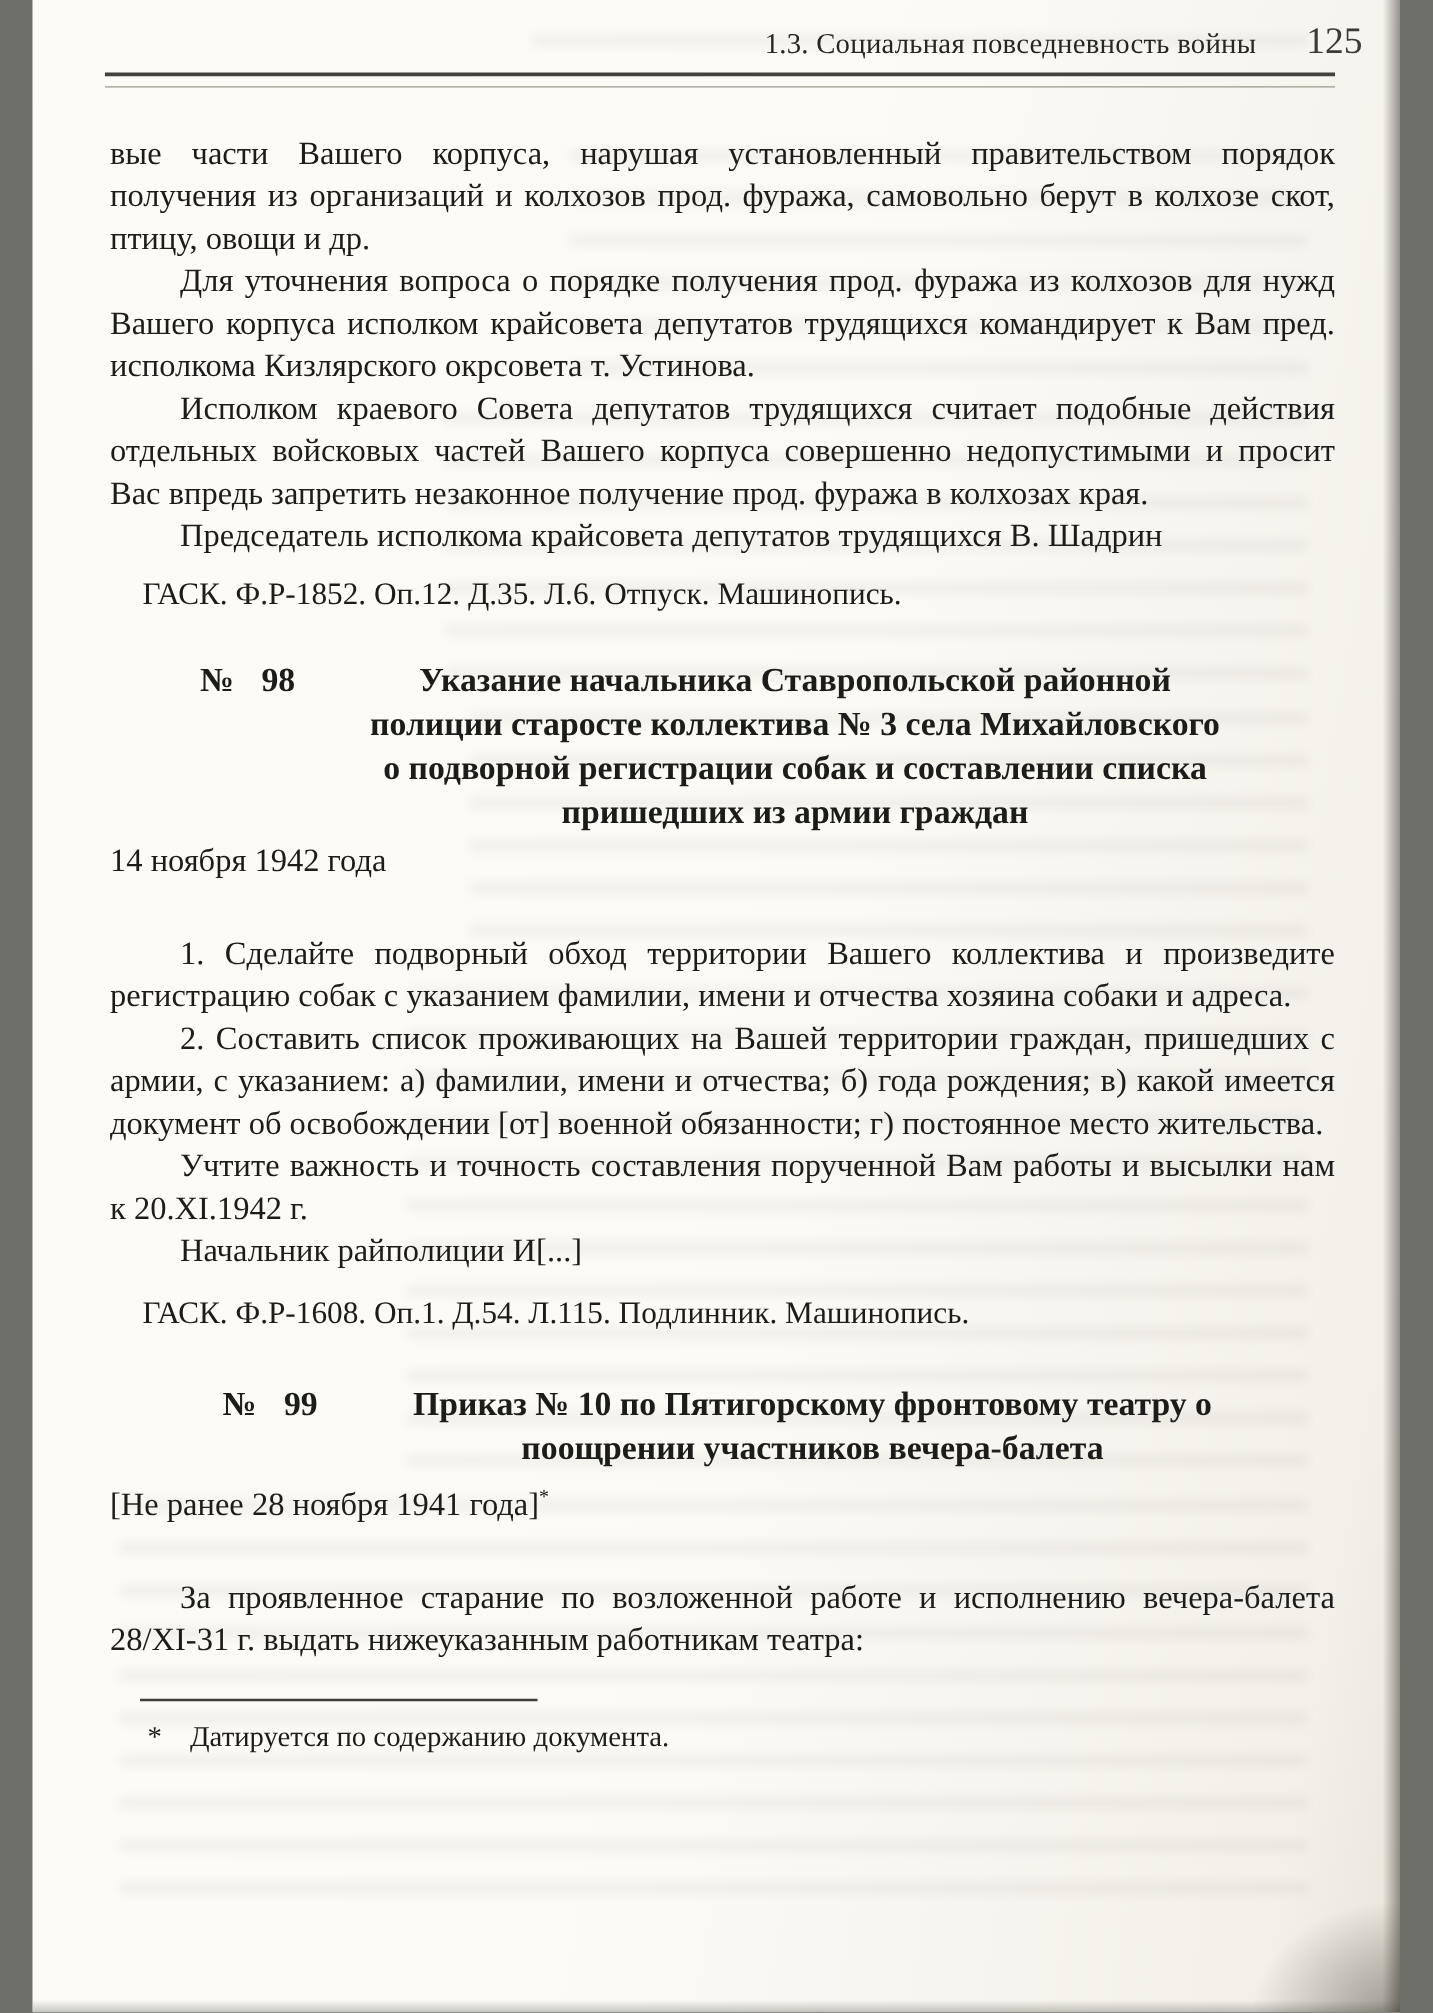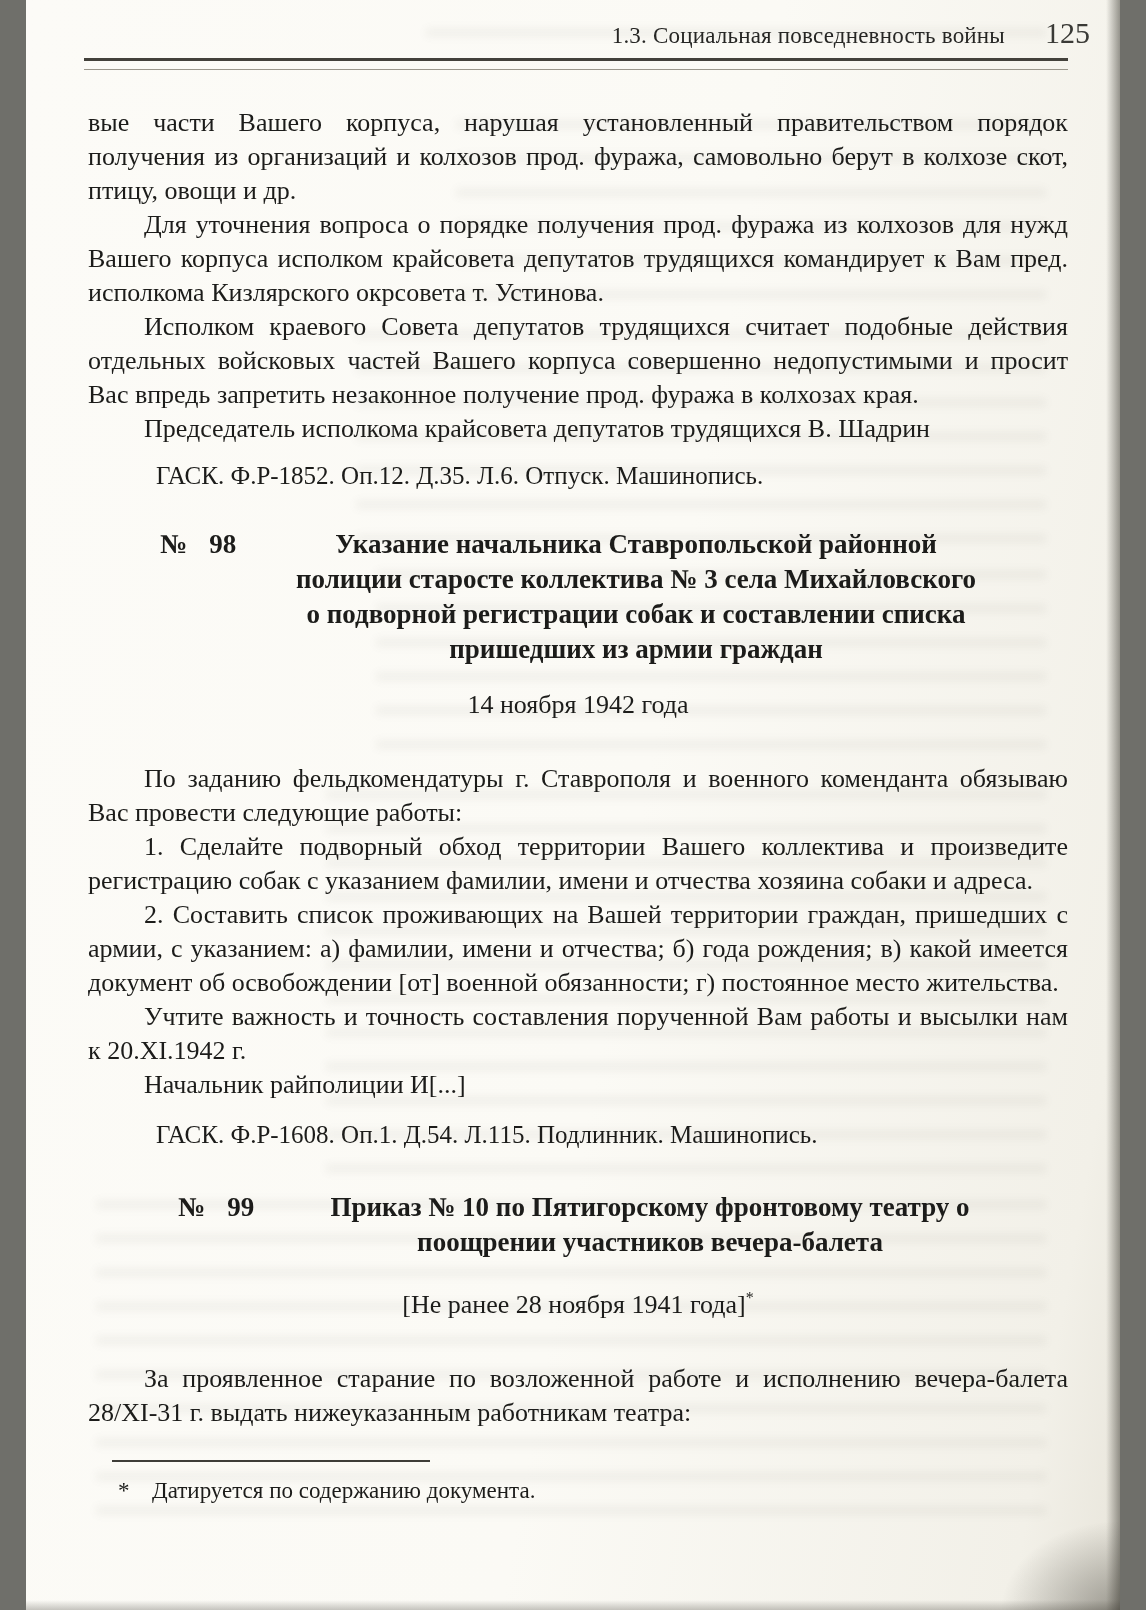--- a/index.html
+++ b/index.html
@@ -68,21 +68,21 @@
   main {
     position: absolute; top: 106px; left: 62px; width: 980px;
     font-size: 26px; line-height: 34px;
     text-align: justify;
     hyphens: auto;
   }
   main p { margin: 0; text-indent: 56px; }
   main p.noindent { text-indent: 0; }
   .citation {
     margin-top: 13px;
-    margin-left: 68px;
+    margin-left: 26px;
     text-indent: 0 !important;
     text-align: left;
     font-size: 25px;
   }
 
   
   .doc { margin-top: 34px; }
   .doc.second { margin-top: 38px; }
   .doc-head { display: flex; }
   .doc-num {
@@ -98,22 +98,22 @@
   .doc-title {
     flex: 1;
     max-width: 680px;
     font-weight: 700;
     font-size: 27px;
     line-height: 35px;
     text-align: center;
     text-indent: 0;
   }
   .doc-date {
-    margin-top: 21px;
-    text-align: center;
+    margin-top: 5px;
+    text-align: left;
     font-size: 26px;
   }
   .doc-date sup { font-size: 16px; vertical-align: super; }
   .doc-body { margin-top: 40px; }
   .doc .citation { margin-top: 16px; }
 
   
   .footnote-block { margin-top: 30px; }
   .footnote-rule {
     width: 318px;
@@ -162,21 +162,20 @@
     <section class="doc">
       <div class="doc-head">
         <div class="doc-num">
           <span>№</span>
           <span>98</span>
         </div>
         <div class="doc-title">Указание начальника Ставропольской районной полиции старосте коллектива № 3 села Михайловского о подворной регистрации собак и составлении списка пришедших из армии граждан</div>
       </div>
       <div class="doc-date">14 ноября 1942 года</div>
       <div class="doc-body">
-        <p>По заданию фельдкомендатуры г. Ставрополя и военного коменданта обязываю Вас провести следующие работы:</p>
         <p>1. Сделайте подворный обход территории Вашего коллектива и произведите регистрацию собак с указанием фамилии, имени и отчества хозяина собаки и адреса.</p>
         <p>2. Составить список проживающих на Вашей территории граждан, пришедших с армии, с указанием: а) фамилии, имени и отчества; б) года рождения; в) какой имеется документ об освобождении [от] военной обязанности; г) постоянное место жительства.</p>
         <p>Учтите важность и точность составления порученной Вам работы и высылки нам к 20.XI.1942 г.</p>
         <p>Начальник райполиции И[...]</p>
       </div>
       <p class="citation">ГАСК. Ф.Р-1608. Оп.1. Д.54. Л.115. Подлинник. Машинопись.</p>
     </section>
 
     <section class="doc second">
       <div class="doc-head">

